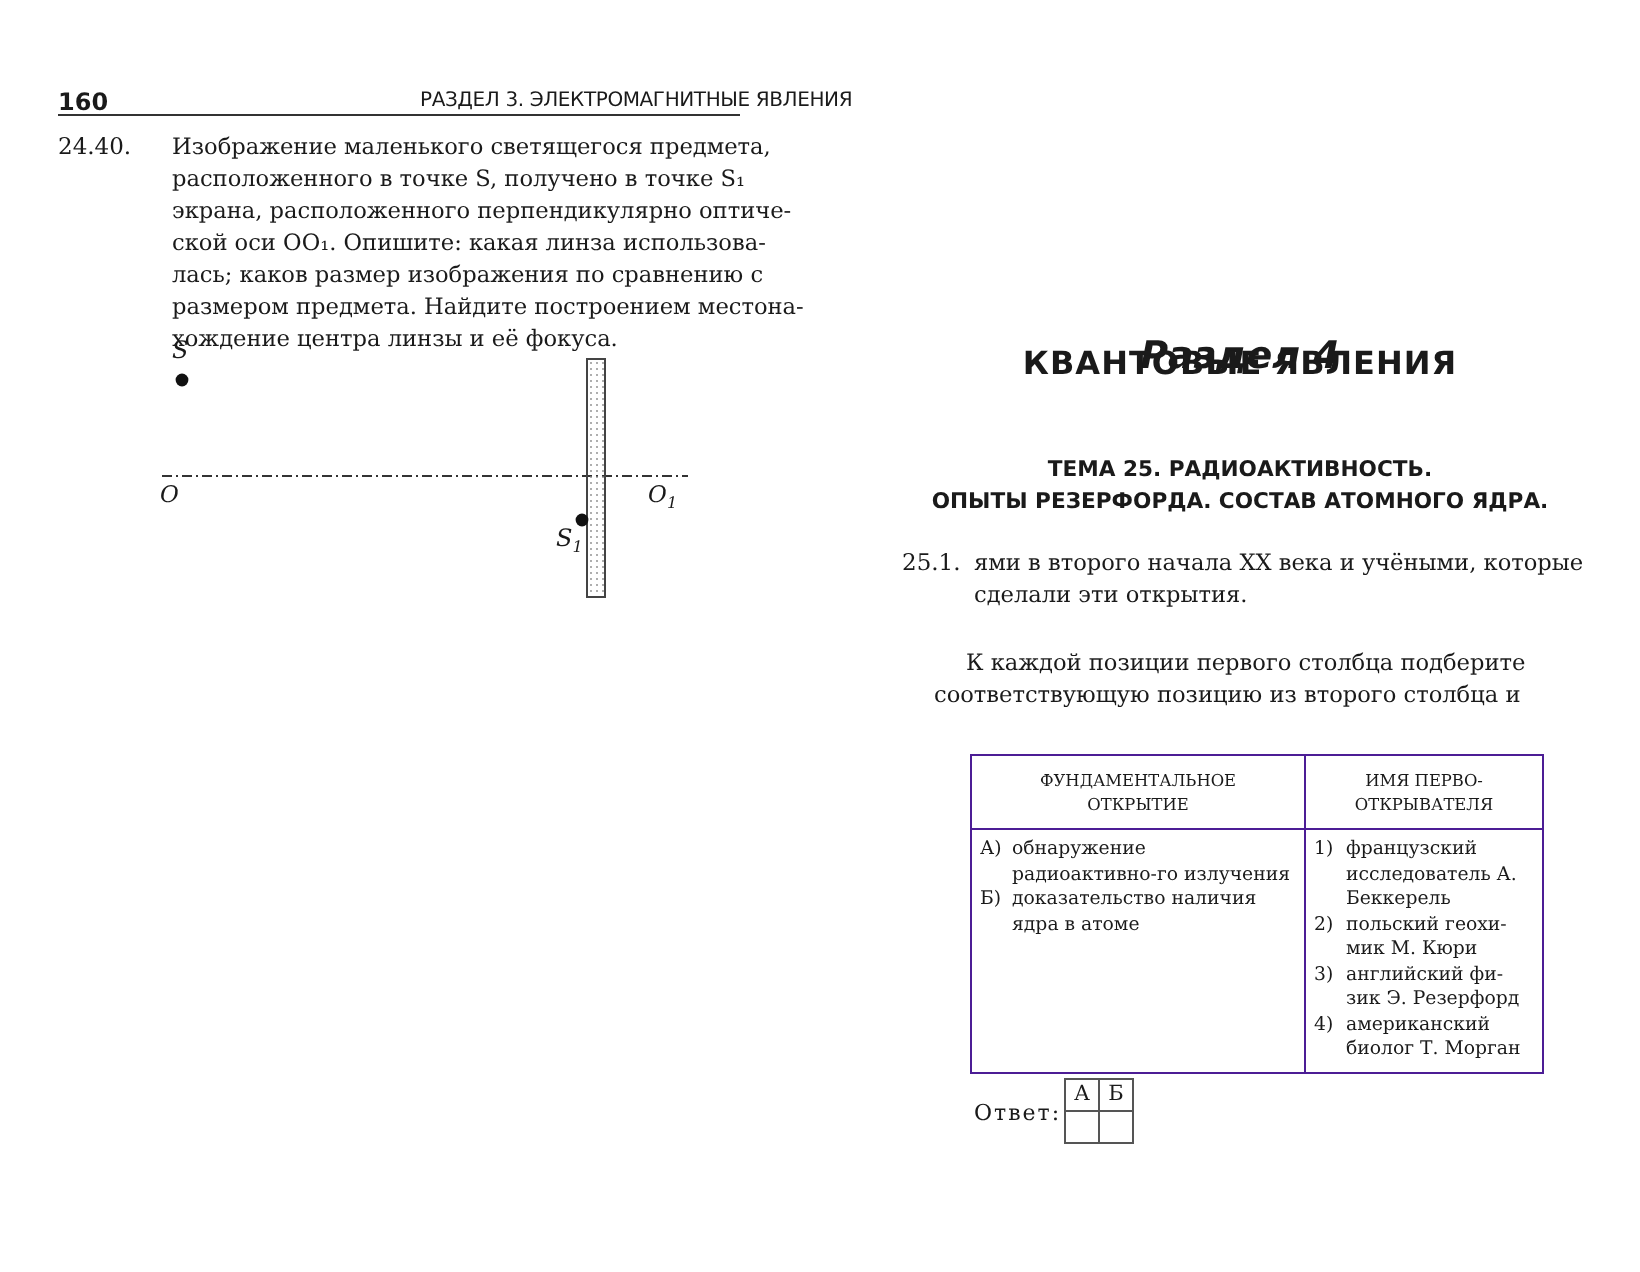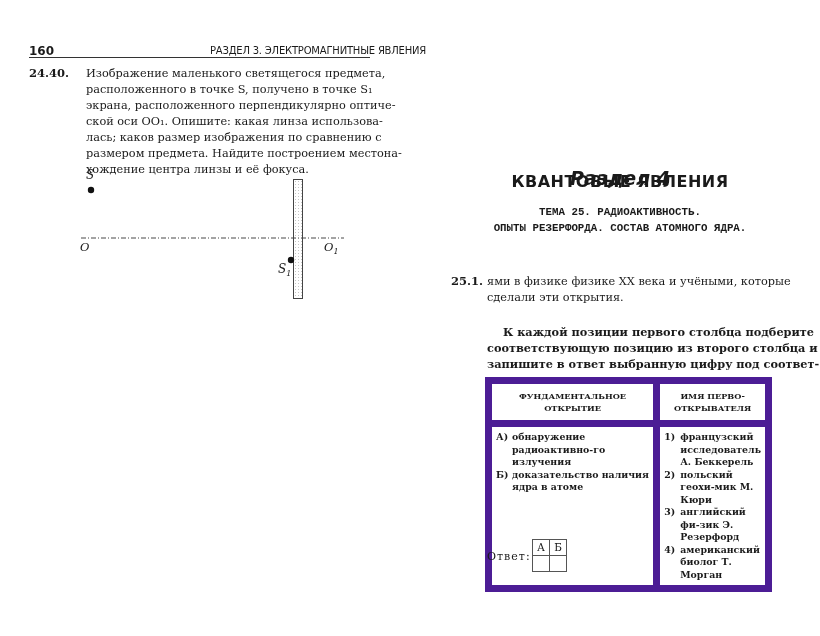--- a/index.html
+++ b/index.html
@@ -7,34 +7,34 @@
   .serif { font-family: "DejaVu Serif", "Liberation Serif", serif; }
   .sans { font-family: "DejaVu Sans", "Liberation Sans", sans-serif; }
   .abs { position:absolute; }
 
   
   .pnum { left:29px; top:44px; font-size:12px; font-weight:bold; }
   .runhead { left:210px; width:160px; top:45px; font-size:10px; text-align:right; white-space:nowrap; letter-spacing:-0.2px;}
   .rule { left:29px; top:57px; width:341px; height:0; border-top:1px solid #333; }
 
   
-  .p-num { font-size:11.5px; font-weight:bold; }
+  .p-num { font-size:11.5px; font-weight:normal; }
   .p-text { font-size:11.3px; line-height:16px; text-align:justify; text-align-last:left; }
   .line { display:block; white-space:nowrap; text-align:justify; text-align-last:justify; }
   .line.last { text-align-last:left; }
   sub { font-size:8px; vertical-align:-3px; }
 
   
   .sec { left:440px; width:360px; text-align:center; }
   .sec1 { top:167px; font-size:19px; font-weight:bold;font-style:italic; }
   .sec2 { top:172px; font-size:16px; font-weight:bold; letter-spacing:0.5px; }
   .topic { font-size:10.8px; font-weight:bold; line-height:16px; }
 
   table.t { border-collapse:collapse; position:absolute; left:485px; top:377px; width:287px; font-family:"DejaVu Serif", serif; }
-  table.t td, table.t th { border:7px solid #4c1d95; vertical-align:top; font-weight:bold; }
+  table.t td, table.t th { border:1px solid #4c1d95; vertical-align:top; font-weight:normal; }
   table.t th { font-size:8.2px; line-height:12px; text-align:center; height:32px; padding:2px 4px; vertical-align:middle; }
   table.t td { font-size:9.4px; line-height:12.5px; padding:4px 4px; height:112px; }
   .itm { display:flex; }
   .itm .k { width:16px; flex:none; }
   .itm .v { flex:1; }
 
   .ans-label { left:487px; top:550px; font-size:11px; letter-spacing:1px; }
   table.ans { border-collapse:collapse; position:absolute; left:532px; top:539px; font-family:"DejaVu Serif", serif; }
   table.ans td { border:1px solid #555; width:16px; height:15px; font-size:10.5px; text-align:center; padding:0; line-height:15px; }
 </style>
@@ -77,34 +77,33 @@
   <div class="abs serif" style="left:324px; top:240px; font-size:11.5px; font-style:italic;">
     <span>O</span><sub>1</sub>
   </div>
   <div class="abs serif" style="left:278px; top:262px; font-size:12px; font-style:italic;">
     <span>S</span><sub>1</sub>
   </div>
 </div>
 
 <div class="abs sans sec sec1">Раздел 4</div>
 <div class="abs sans sec sec2">КВАНТОВЫЕ ЯВЛЕНИЯ</div>
-<div class="abs sans sec topic" style="top:204px;font-family:Liberation Mono, monospace;">
+<div class="abs sans sec topic" style="top:227px;">
   <div>ТЕМА 25. РАДИОАКТИВНОСТЬ.</div>
   <div>ОПЫТЫ РЕЗЕРФОРДА. СОСТАВ АТОМНОГО ЯДРА.</div>
 </div>
 
 <div class="abs serif p-num" style="left:451px; top:274px;">25.1.</div>
 <div class="abs serif p-text" style="left:487px; top:274px; width:285px;">
-  <span class="line">ями в физике физике XX века и учёными, которые</span>
+  <span class="line">ями в второго начала XX века и учёными, которые</span>
   <span class="line last">сделали эти открытия.</span>
 </div>
-<div class="abs serif p-text" style="left:487px; top:324px; width:285px;font-weight:bold;">
+<div class="abs serif p-text" style="left:467px; top:324px; width:285px;">
   <span class="line" style="padding-left:16px;">К каждой позиции первого столбца подберите</span>
   <span class="line">соответствующую позицию из второго столбца и</span>
-  <span class="line">запишите в ответ выбранную цифру под соответ-</span>
 </div>
 
 <table class="t">
   <tbody>
       <tr>
     <th style="width:158px;">
       <div>ФУНДАМЕНТАЛЬНОЕ</div>
       <div>ОТКРЫТИЕ</div>
     </th>
     <th>

